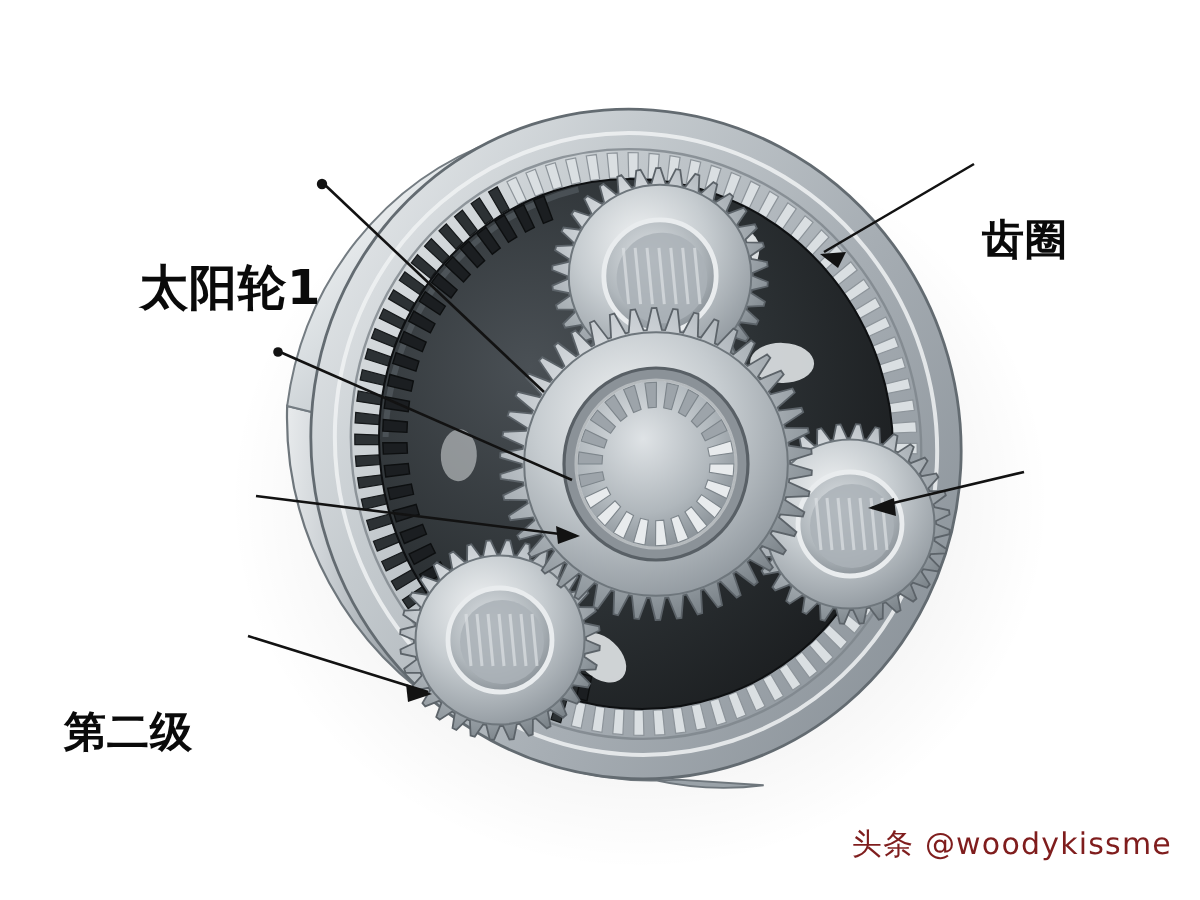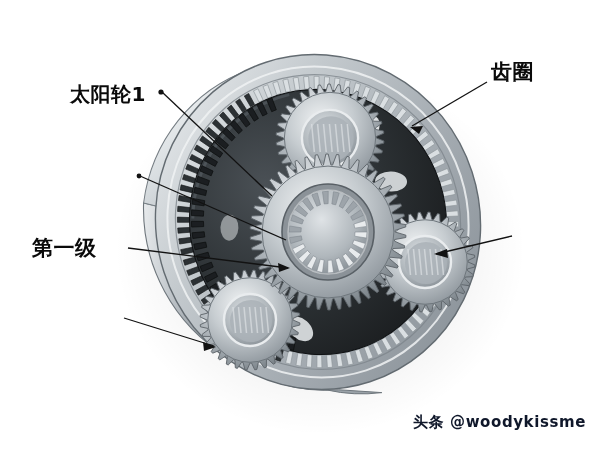--- a/index.html
+++ b/index.html
@@ -18,31 +18,32 @@
   #diagram{position:absolute;left:0;top:0;width:600px;height:450px;}
 
   .label{
     position:absolute;
     font-family:"DejaVu Sans","Liberation Sans",sans-serif;
     font-weight:700;
     color:#0a0a0a;
     white-space:nowrap;
     letter-spacing:0.5px;
     line-height:1;
+    margin-top:48px;
     -webkit-font-smoothing:antialiased;
   }
-  .label.sz21{font-size:20px;}
+  .label.sz21{font-size:24px;}
   .label.sz22{font-size:21px;}
 
   #watermark{
     position:absolute;
     right:14px;bottom:18px;
     font-size:15px;
-    color:#0f172a;
-    font-weight:700;
+    color:#7f1d1d;
+    font-weight:400;
     letter-spacing:0.6px;
     white-space:nowrap;
     font-family:"DejaVu Sans","Liberation Sans",sans-serif;
   }
 </style>
 </head>
 <body>
 
 <div id="stage">
 
@@ -381,21 +382,21 @@
       <polygon points="410,127 423,126 419,134" fill="#121212" stroke="none"></polygon>
 
       <line x1="512" y1="236" x2="436" y2="254"></line>
       <polygon points="434,254 447,249 448,258" fill="#121212" stroke="none"></polygon>
     </g>
   </svg>
 
   <div class="label sz21" style="left:70px;top:84px;">太阳轮1</div>
 
 
-  <div class="label sz22" style="left:32px;top:238px;">第一级</div>
-
+
+  <div class="label sz22" style="left:32px;top:308px;">第二级</div>
 
   <div class="label sz22" style="left:491px;top:62px;">齿圈</div>
 
 
   <div id="watermark">头条 @woodykissme</div>
 
 </div>
 
 </body></html>

